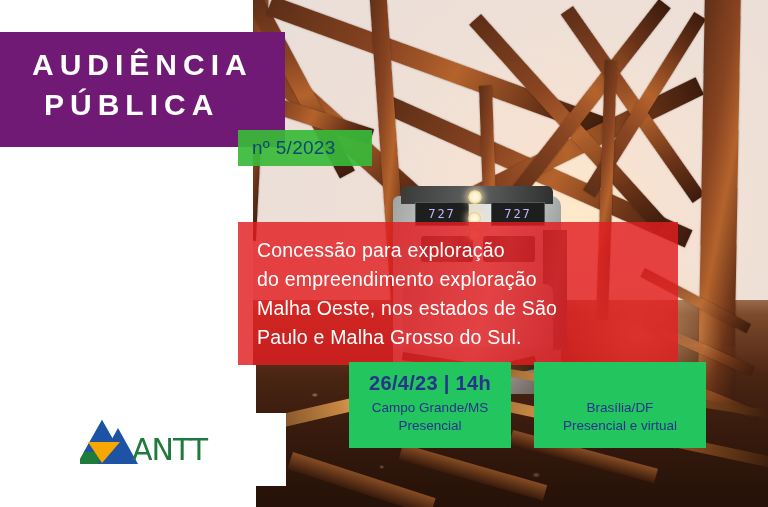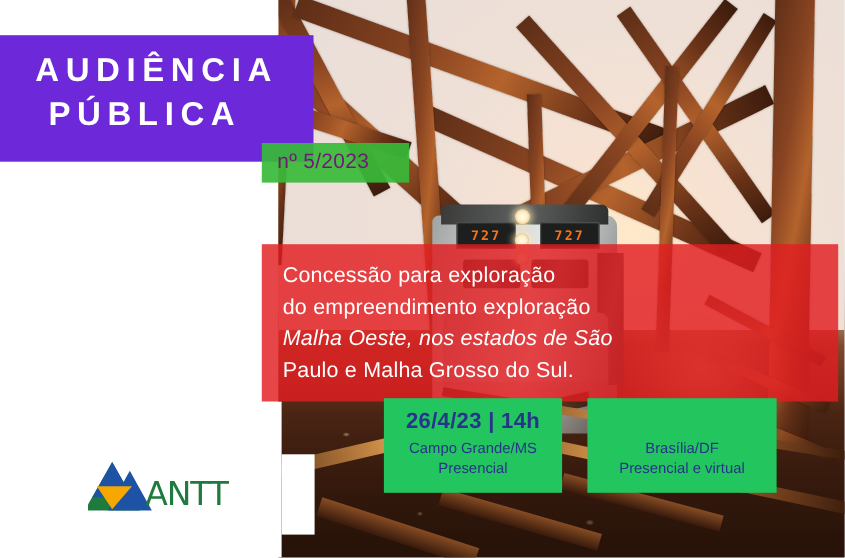--- a/index.html
+++ b/index.html
@@ -14,52 +14,52 @@
   
   .beam{position:absolute;transform-origin:0 0;
         background:linear-gradient(100deg,#5d2e17,#8a4522 35%,#b4632c 55%,#6a3318 80%,#3b1b0c);
         box-shadow:0 0 2px rgba(0,0,0,.35);}
   
   .loco{position:absolute;background:linear-gradient(105deg,#9fa3a2,#cfd2d0 30%,#e6e8e6 50%,#a9adab 75%,#6e7271);}
   .locoDark{position:absolute;background:linear-gradient(100deg,#3a3b39,#5e6160 50%,#2e302f);}
   .lamp{position:absolute;border-radius:50%;background:radial-gradient(circle,#fffdf2 0%,#ffeec2 45%,#c9a468 100%);
         box-shadow:0 0 7px 2px rgba(255,235,180,.75);}
   .numplate{position:absolute;background:#1d1f1e;border:1px solid #55585a;display:flex;align-items:center;justify-content:center;}
-  .numplate span{color:#f97316;font-family:"DejaVu Sans Mono",monospace;font-weight:bold;letter-spacing:2px;}
+  .numplate span{color:#c4b5fd;font-family:"DejaVu Sans Mono",monospace;font-weight:normal;letter-spacing:2px;}
   
   .ballast{position:absolute;left:0;bottom:0;width:515px;height:160px;
       background:
         radial-gradient(ellipse 5px 3px at 12% 30%,rgba(255,226,180,.5),transparent 70%),
         radial-gradient(ellipse 6px 4px at 38% 55%,rgba(255,214,160,.45),transparent 70%),
         radial-gradient(ellipse 5px 3px at 66% 25%,rgba(255,220,170,.4),transparent 70%),
         radial-gradient(ellipse 7px 4px at 82% 62%,rgba(255,205,150,.4),transparent 70%),
         radial-gradient(ellipse 6px 4px at 55% 80%,rgba(255,200,145,.35),transparent 70%),
         radial-gradient(ellipse 4px 3px at 25% 75%,rgba(255,215,165,.35),transparent 70%),
         linear-gradient(to bottom,rgba(120,62,30,.15),rgba(35,17,8,.75));}
   .rail{position:absolute;transform-origin:0 0;
         background:linear-gradient(90deg,rgba(60,28,12,.9),#c98a45 40%,#ffd79a 55%,#8a4f23 75%,rgba(50,24,10,.9));}
   .tie{position:absolute;transform-origin:0 0;
        background:linear-gradient(180deg,rgba(150,86,40,.85),rgba(58,27,12,.9));}
   .glow{position:absolute;border-radius:50%;pointer-events:none;
         background:radial-gradient(circle,rgba(255,214,150,.55),rgba(255,190,120,0) 70%);}
 
   
-  #purpleBlock{position:absolute;left:0;top:32px;width:285px;height:115px;background:#6d28d9;}
+  #purpleBlock{position:absolute;left:0;top:32px;width:285px;height:115px;background:#701a75;}
   #purpleBlock .ptxt{color:#fff;font-weight:bold;letter-spacing:6px;line-height:1.08;}
   #ttl1{position:absolute;left:32px;top:17px;font-size:30px;}
   #ttl2{position:absolute;left:44px;top:57px;font-size:30px;}
 
   #greenBadge{position:absolute;left:238px;top:130px;width:134px;height:36px;background:rgba(56,186,57,.92);}
-  #greenBadge span{position:absolute;left:14px;top:7px;color:#701a75;font-size:19px;letter-spacing:.3px;}
+  #greenBadge span{position:absolute;left:14px;top:7px;color:#0c4a6e;font-size:19px;letter-spacing:.3px;}
 
-  #redBlock{position:absolute;left:238px;top:222px;width:524px;height:143px;background:rgba(226,29,33,.82);}
+  #redBlock{position:absolute;left:238px;top:222px;width:440px;height:143px;background:rgba(226,29,33,.82);}
   #redBlock .rl{position:absolute;left:19px;color:#fff;font-size:19.5px;letter-spacing:.2px;}
   #redBlock .rl:nth-of-type(1){top:17px;}
   #redBlock .rl:nth-of-type(2){top:46px;}
-  #redBlock .rl:nth-of-type(3){top:75px;font-style:italic;}
+  #redBlock .rl:nth-of-type(3){top:75px;}
   #redBlock .rl:nth-of-type(4){top:104px;}
 
   .dateBox{position:absolute;background:#22c55e;color:#27348b;text-align:center;}
   #dateBox1{left:349px;top:362px;width:162px;height:86px;}
   #dateBox2{left:534px;top:362px;width:172px;height:86px;}
   .dateBox .dl1{position:absolute;left:0;right:0;top:10px;font-size:20px;font-weight:bold;letter-spacing:.3px;}
   .dateBox .dl2{position:absolute;left:0;right:0;top:38px;font-size:13.5px;}
   .dateBox .dl3{position:absolute;left:0;right:0;top:56px;font-size:13.5px;}
 
   

